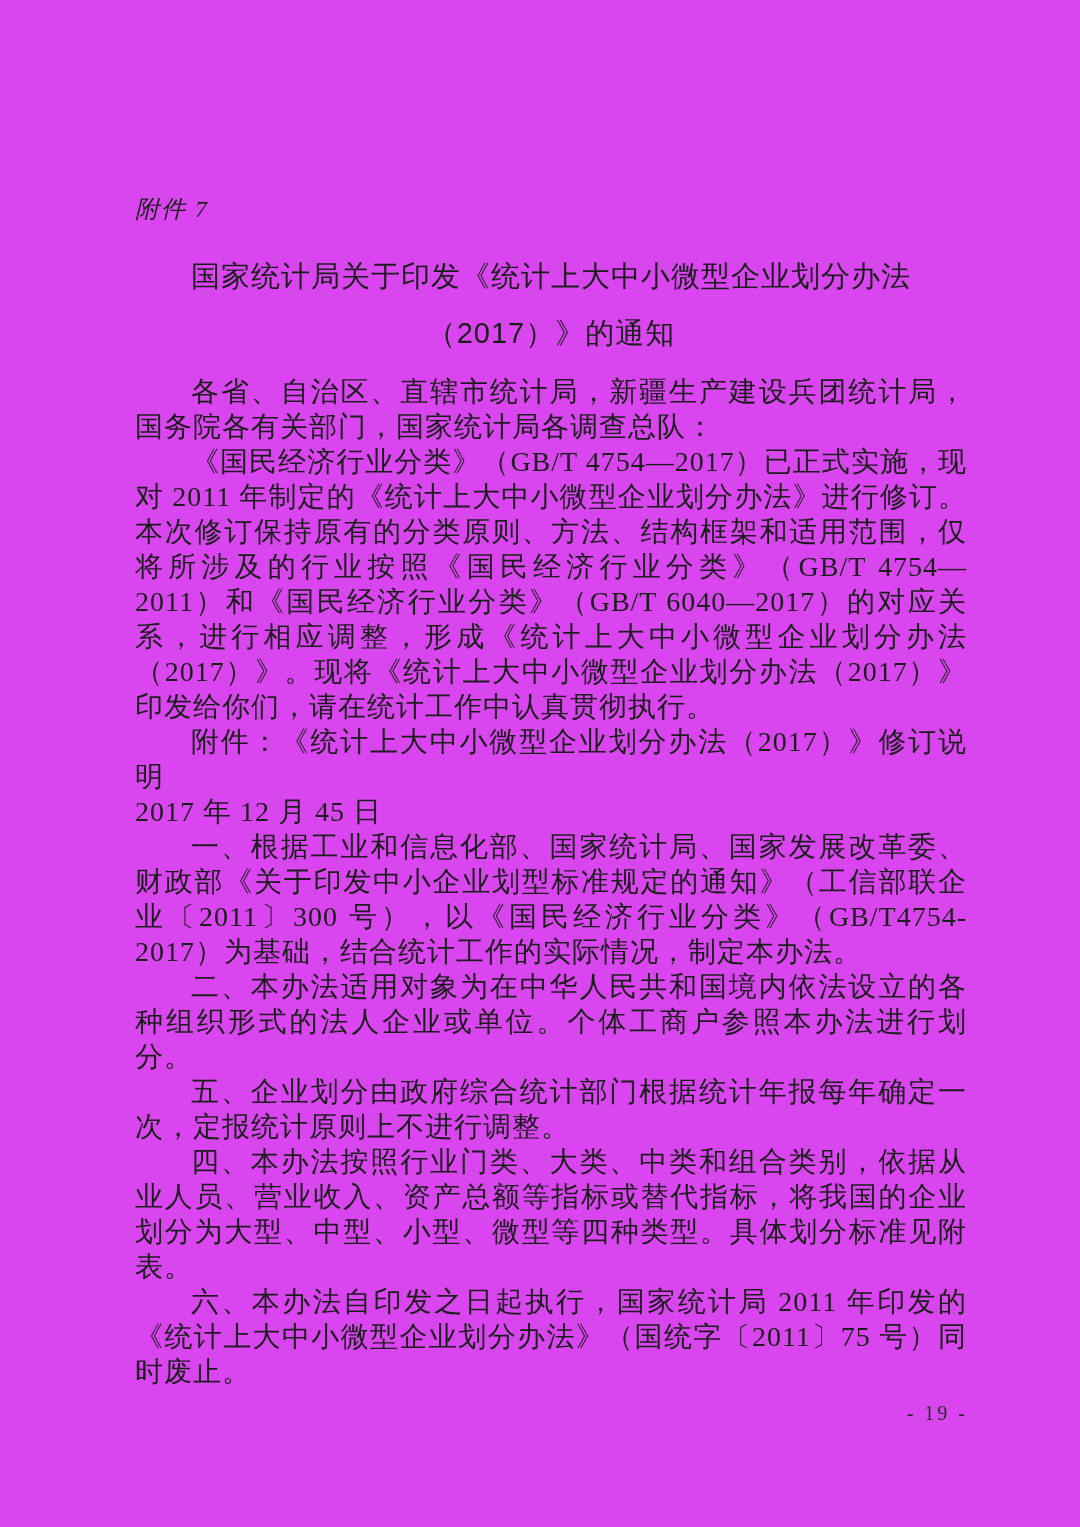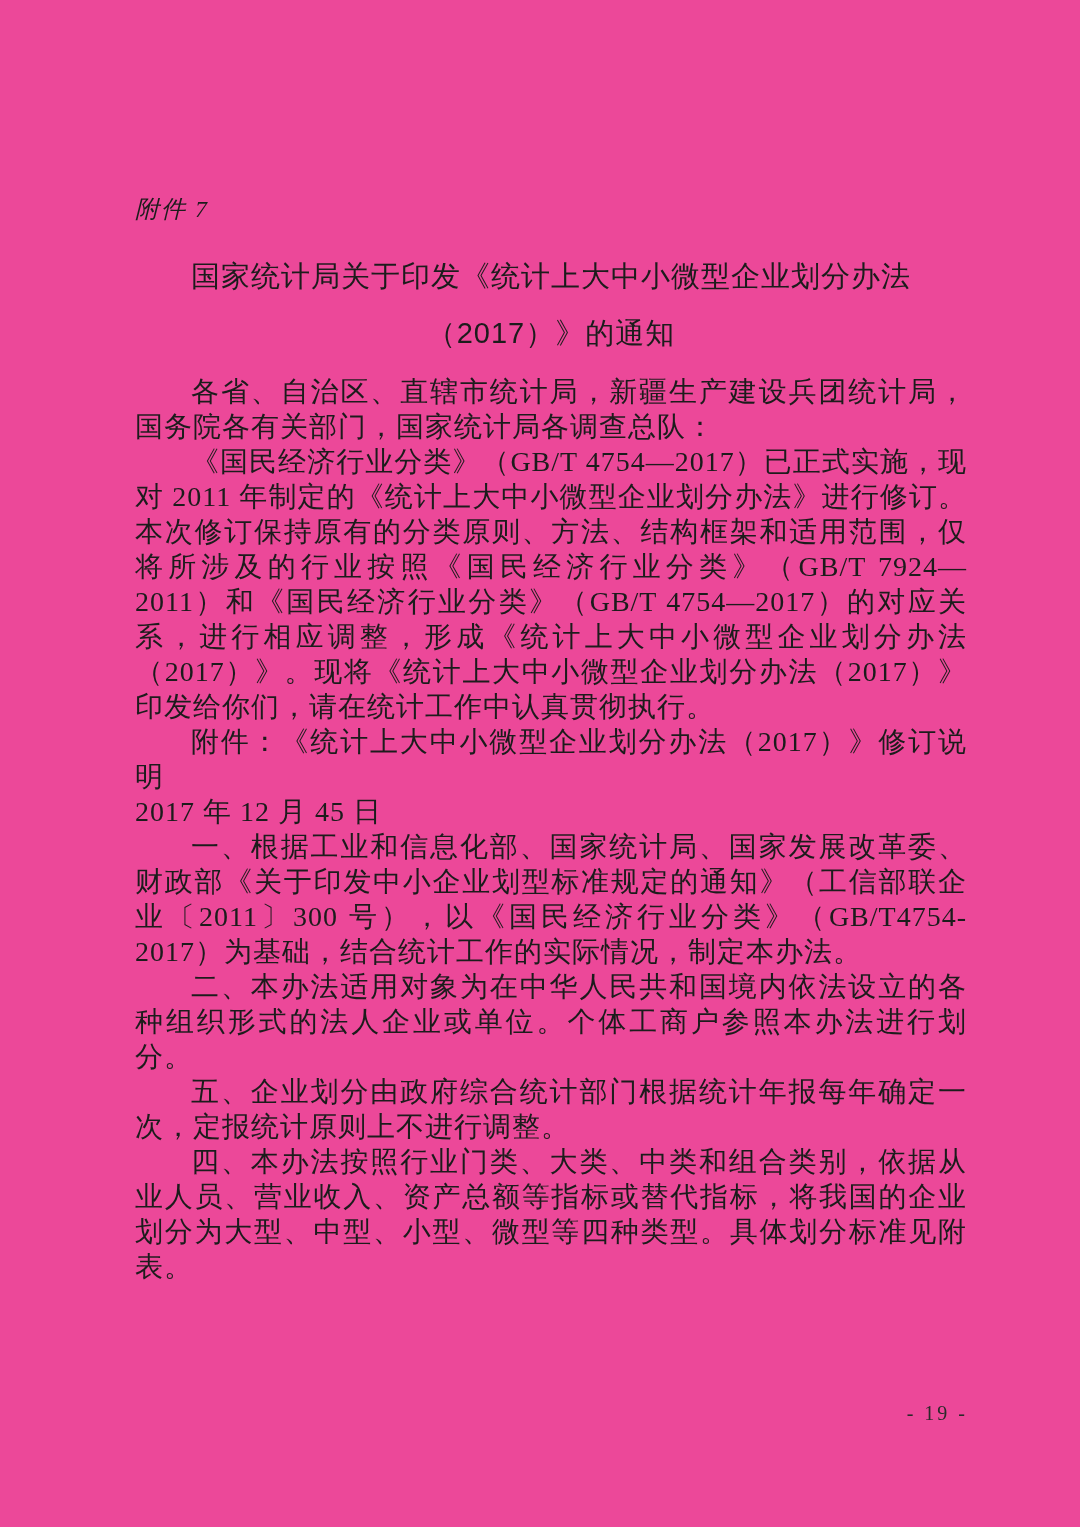--- a/index.html
+++ b/index.html
@@ -5,21 +5,21 @@
   html, body {
     margin: 0;
     padding: 0;
     background: #e8e8e8;
   }
   .page {
     position: relative;
     width: 1080px;
     height: 1527px;
     margin: 0 auto;
-    background: #ec4899;
+    background: #d946ef;
     color: #1c1c1c;
     font-family: "Liberation Serif", "DejaVu Serif", serif;
     overflow: hidden;
   }
   .content {
     position: absolute;
     left: 135px;
     right: 113px;
     top: 192px;
   }
@@ -79,34 +79,35 @@
     <div class="attachment-label">附件 7</div>
 
     <div class="doc-title">
       <div>国家统计局关于印发《统计上大中小微型企业划分办法</div>
       <div>（2017）》的通知</div>
     </div>
 
     <div class="body-text">
       <p>各省、自治区、直辖市统计局，新疆生产建设兵团统计局，国务院各有关部门，国家统计局各调查总队：</p>
 
-      <p>《国民经济行业分类》（GB/T 4754—2017）已正式实施，现对 2011 年制定的《统计上大中小微型企业划分办法》进行修订。本次修订保持原有的分类原则、方法、结构框架和适用范围，仅将所涉及的行业按照《国民经济行业分类》（GB/T 7924—2011）和《国民经济行业分类》（GB/T 4754—2017）的对应关系，进行相应调整，形成《统计上大中小微型企业划分办法（2017）》。现将《统计上大中小微型企业划分办法（2017）》印发给你们，请在统计工作中认真贯彻执行。</p>
+      <p>《国民经济行业分类》（GB/T 4754—2017）已正式实施，现对 2011 年制定的《统计上大中小微型企业划分办法》进行修订。本次修订保持原有的分类原则、方法、结构框架和适用范围，仅将所涉及的行业按照《国民经济行业分类》（GB/T 4754—2011）和《国民经济行业分类》（GB/T 6040—2017）的对应关系，进行相应调整，形成《统计上大中小微型企业划分办法（2017）》。现将《统计上大中小微型企业划分办法（2017）》印发给你们，请在统计工作中认真贯彻执行。</p>
 
       <p>附件：《统计上大中小微型企业划分办法（2017）》修订说明</p>
 
 
       <p class="sig-line">2017 年 12 月 45 日</p>
 
 
       <p>一、根据工业和信息化部、国家统计局、国家发展改革委、财政部《关于印发中小企业划型标准规定的通知》（工信部联企业〔2011〕300 号），以《国民经济行业分类》（GB/T4754-2017）为基础，结合统计工作的实际情况，制定本办法。</p>
 
       <p>二、本办法适用对象为在中华人民共和国境内依法设立的各种组织形式的法人企业或单位。个体工商户参照本办法进行划分。</p>
 
 
       <p>五、企业划分由政府综合统计部门根据统计年报每年确定一次，定报统计原则上不进行调整。</p>
 
       <p>四、本办法按照行业门类、大类、中类和组合类别，依据从业人员、营业收入、资产总额等指标或替代指标，将我国的企业划分为大型、中型、小型、微型等四种类型。具体划分标准见附表。</p>
 
+      <p>六、本办法自印发之日起执行，国家统计局 2011 年印发的《统计上大中小微型企业划分办法》（国统字〔2011〕75 号）同时废止。</p>
     </div>
   </div>
 
   <div class="page-number">- 19 -</div>
 </div>
 
 </body></html>

